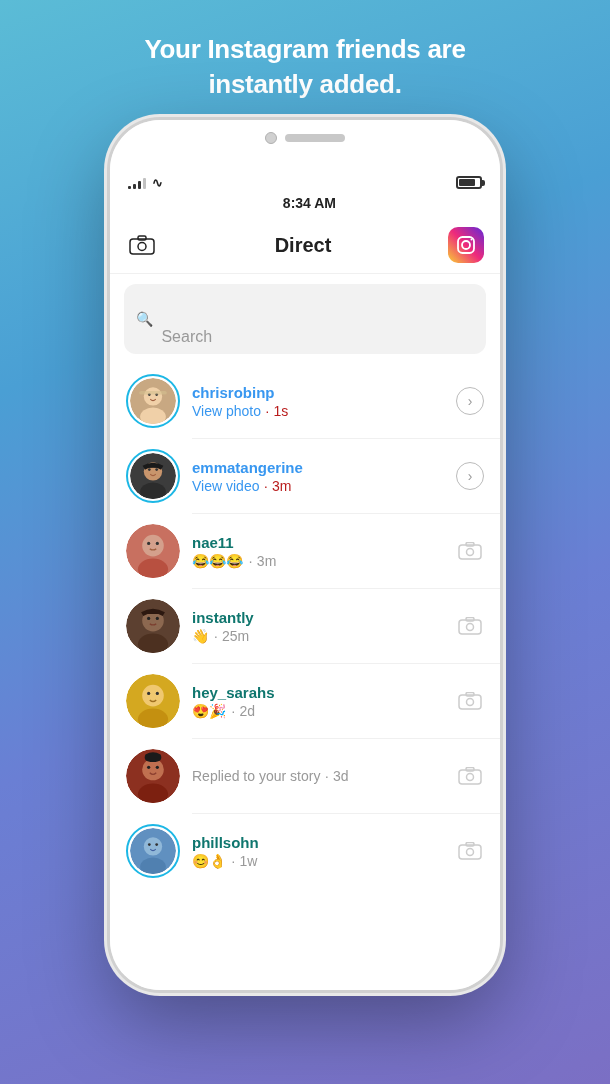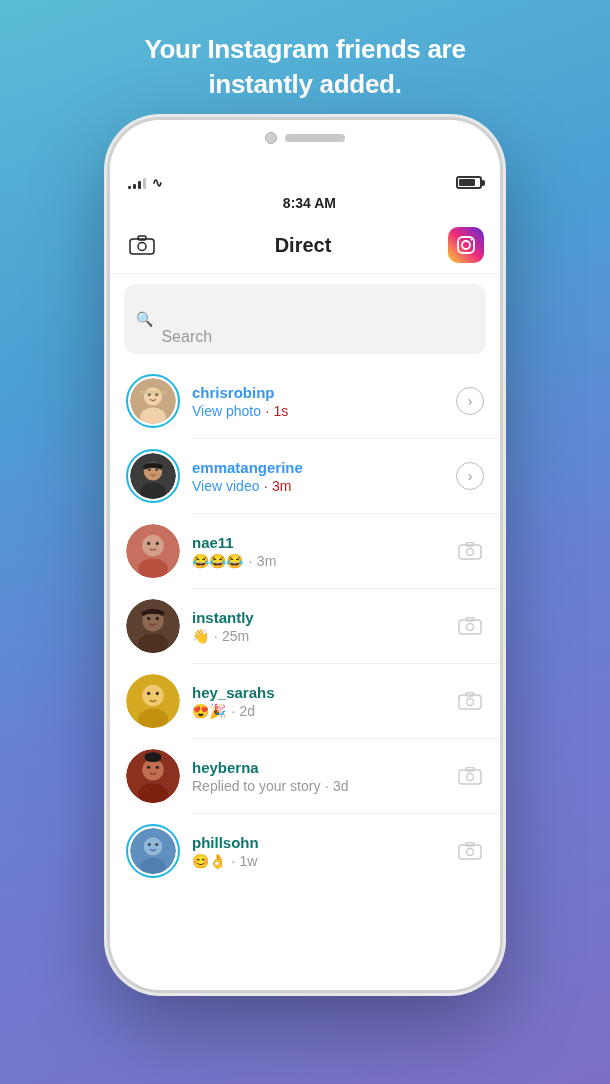--- a/index.html
+++ b/index.html
@@ -579,21 +579,20 @@
             <circle cx="25" cy="25" r="25" fill="#8c3020"></circle>
             <circle cx="25" cy="19" r="10" fill="#c07050"></circle>
             <ellipse cx="25" cy="42" rx="14" ry="10" fill="#7c2010"></ellipse>
             <circle cx="21" cy="17" r="1.5" fill="#222"></circle>
             <circle cx="29" cy="17" r="1.5" fill="#222"></circle>
             <path d="M22 22 Q25 25 28 22" stroke="#8c4030" stroke-width="1.2" fill="none"></path>
             <path d="M18 5 Q25 1 32 5 Q35 12 25 12 Q15 12 18 5" fill="#1a1a1a"></path>
           </svg>
         </div>
         <div class="conv-info">
-          <div class="conv-name dark">heyberna</div>
           <div class="conv-preview muted">
             <span>Replied to your story</span>
             <span class="conv-time">· 3d</span>
           </div>
         </div>
         <div class="conv-action camera-action-wrap">
           <svg width="24" height="18" viewBox="0 0 24 18" fill="none">
             <rect x="1" y="3" width="22" height="14" rx="3" stroke="#ccc" stroke-width="1.5"></rect>
             <circle cx="12" cy="10" r="3.5" stroke="#ccc" stroke-width="1.5"></circle>
             <rect x="8" y="0.5" width="8" height="3.5" rx="1.5" stroke="#ccc" stroke-width="1.5"></rect>

